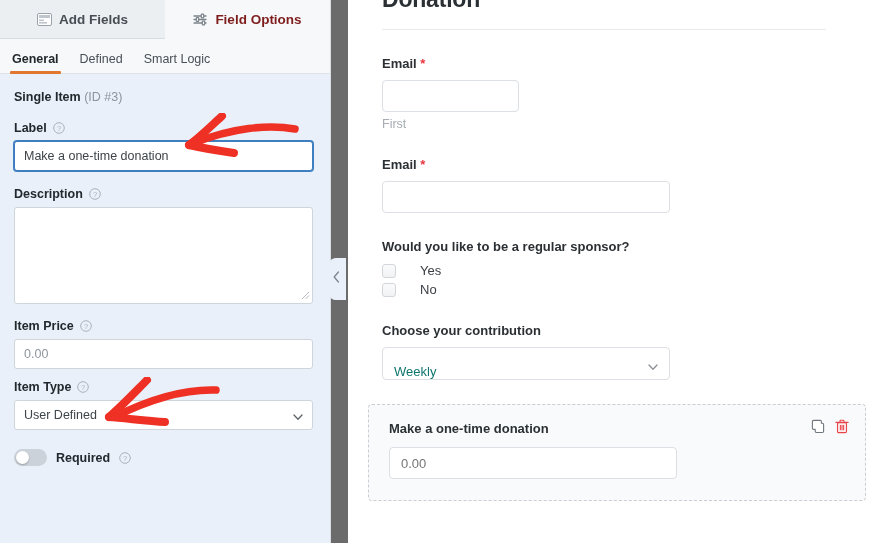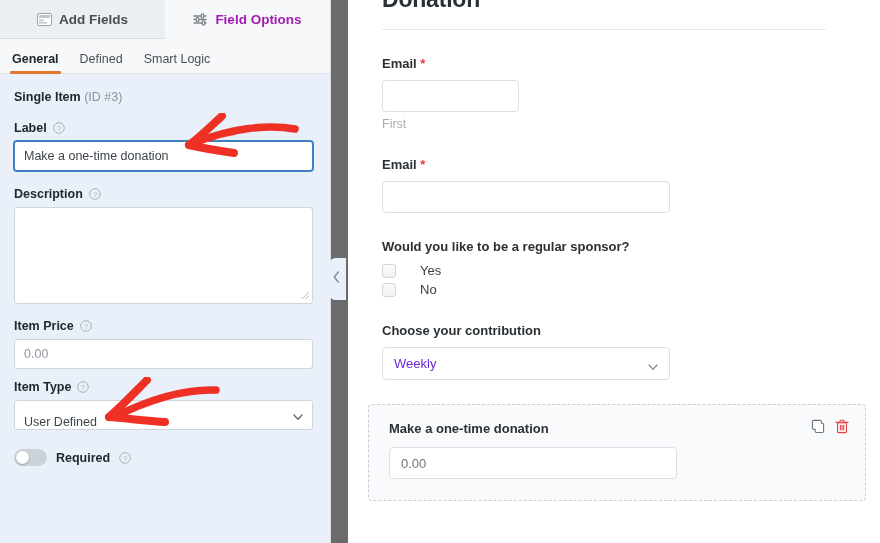--- a/index.html
+++ b/index.html
@@ -30,21 +30,21 @@
     border-bottom: 1px solid #d8dde3;
   }
   .panel-tab {
     flex: 1 1 50%;
     display: flex; align-items: center; justify-content: center;
     gap: 7px;
     font-size: 13.5px; font-weight: bold; color: #444b52;
     cursor: pointer; position: relative;
   }
   .panel-tab.inactive { background: #eceff2; color: #464d54; }
-  .panel-tab.active { background: #f6f8fa; color: #a21caf; }
+  .panel-tab.active { background: #f6f8fa; color: #7f1d1d; }
   .panel-tab.active::after {
     content:""; position:absolute; left:0; right:0; bottom:-1px; height:1px; background:#f6f8fa;
   }
   .tab-ico { display:inline-flex; align-items:center; color:#9aa3ab; }
 
   
   #sub-tabs {
     display: flex; align-items: flex-end;
     height: 35px;
     padding: 0 12px;
@@ -94,21 +94,21 @@
     font-family: "Liberation Sans", sans-serif; outline: none;
   }
   .ta-grip { position: absolute; right: 3px; bottom: 4px; pointer-events: none; }
 
   .sel-wrap { position: relative; width: 299px; }
   .sel-input {
     width: 299px; height: 30px;
     border: 1px solid #cfd5db; border-radius: 3px;
     background: #ffffff; font-size: 12.5px; color: #3d444a;
     padding: 0 28px 0 9px;
-    display: flex; align-items: flex-end;
+    display: flex; align-items: center;
   }
   .sel-chev { position: absolute; right: 9px; top: 9px; color: #5c636a; pointer-events: none; }
 
   .spacer-16 { height: 16px; }
   .spacer-10 { height: 11px; }
 
   .toggle-row { display: flex; align-items: center; gap: 9px; margin-top: 19px; text-align: right; }
   .toggle {
     width: 33px; height: 17px; border-radius: 9px;
     background: #ccd2d9; position: relative; cursor: pointer; flex: none;
@@ -172,22 +172,22 @@
   .pv-check {
     width: 14px; height: 14px; border: 1px solid #d2d6da; border-radius: 3px;
     background: linear-gradient(#fbfbfc,#f1f2f4);
   }
   .pv-check-label { font-size: 13px; color: #3b4045; }
 
   .pv-select-wrap { position: relative; width: 288px; }
   .pv-select {
     width: 288px; height: 33px;
     border: 1px solid #dcdfe3; border-radius: 4px; background: #fff;
-    display: flex; align-items: center; padding: 0 30px 0 11px;
-    font-size: 13px; color: #6d28d9;
+    display: flex; align-items: flex-end; padding: 0 30px 0 11px;
+    font-size: 13px; color: #0f766e;
   }
   .pv-select-chev { position: absolute; right: 11px; top: 12px; color: #8b9096; pointer-events: none; }
 
   
   #active-field {
     margin-top: 24px;
     width: 498px;
     border: 1px dashed #c9ced4;
     border-radius: 4px;
     background: #f9fafb;

